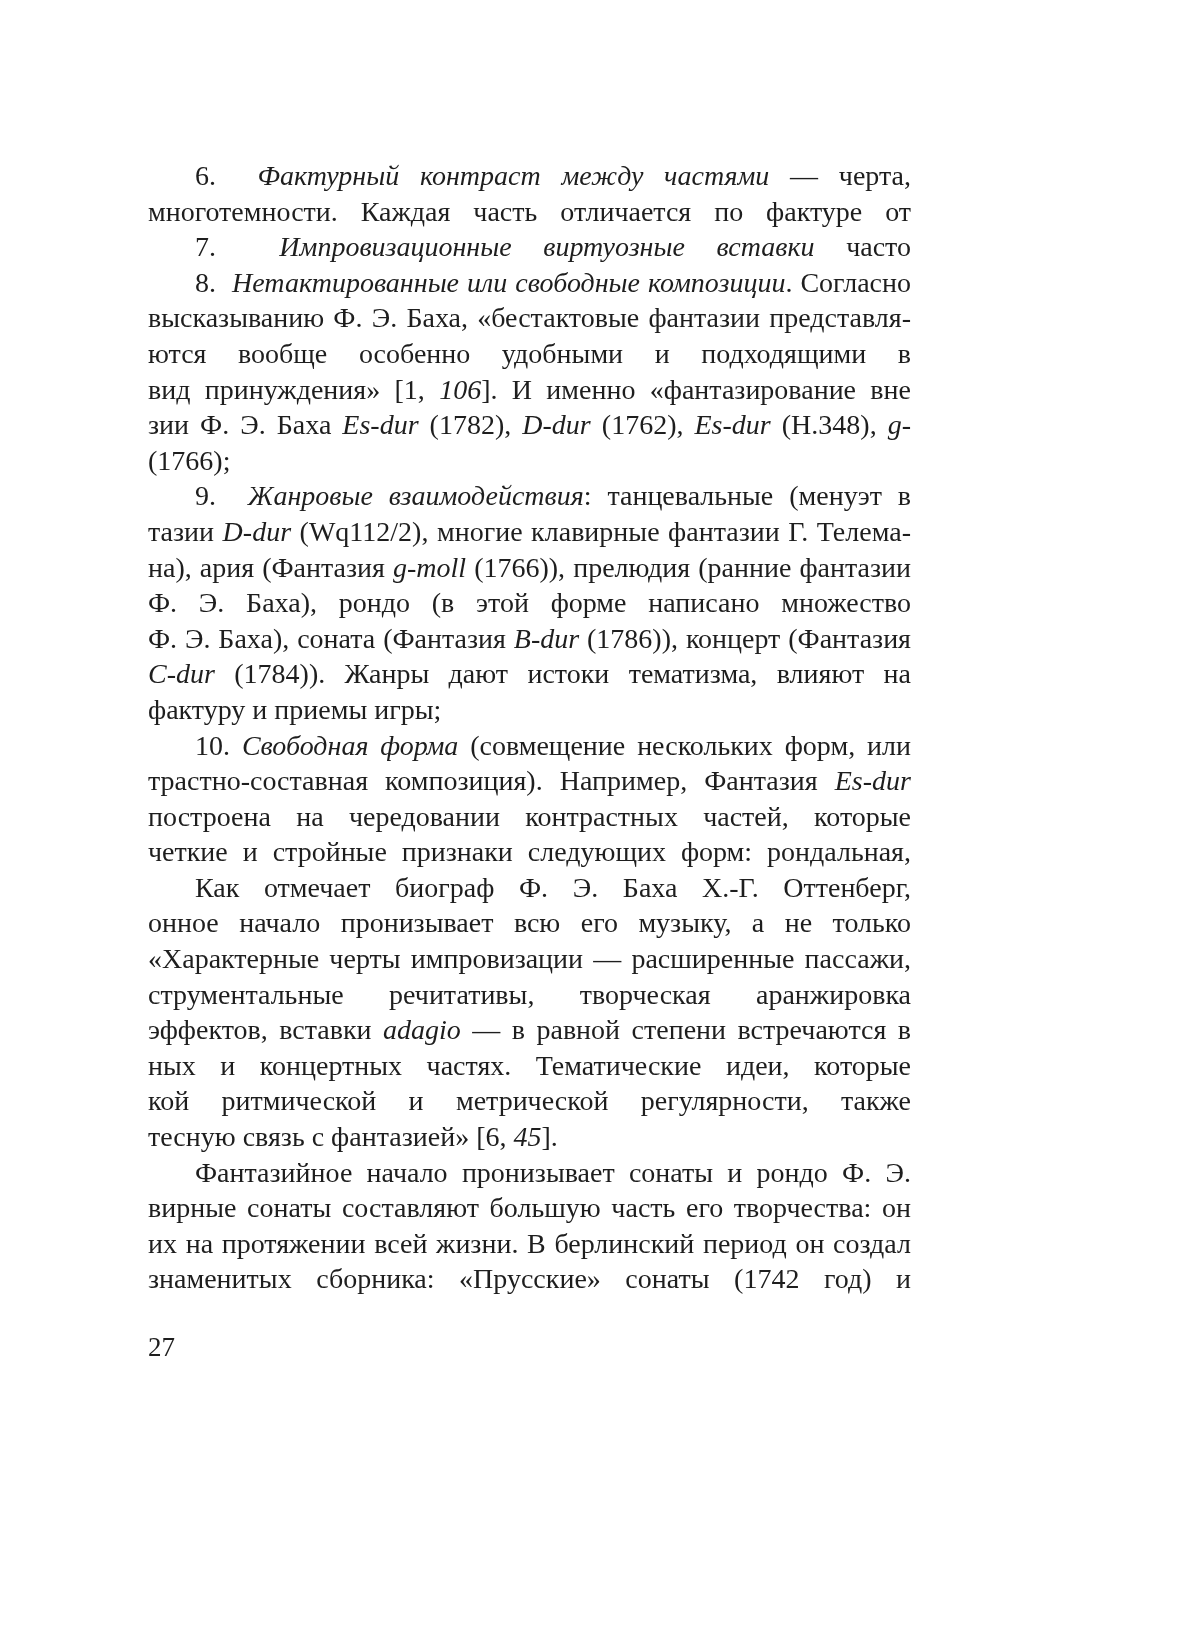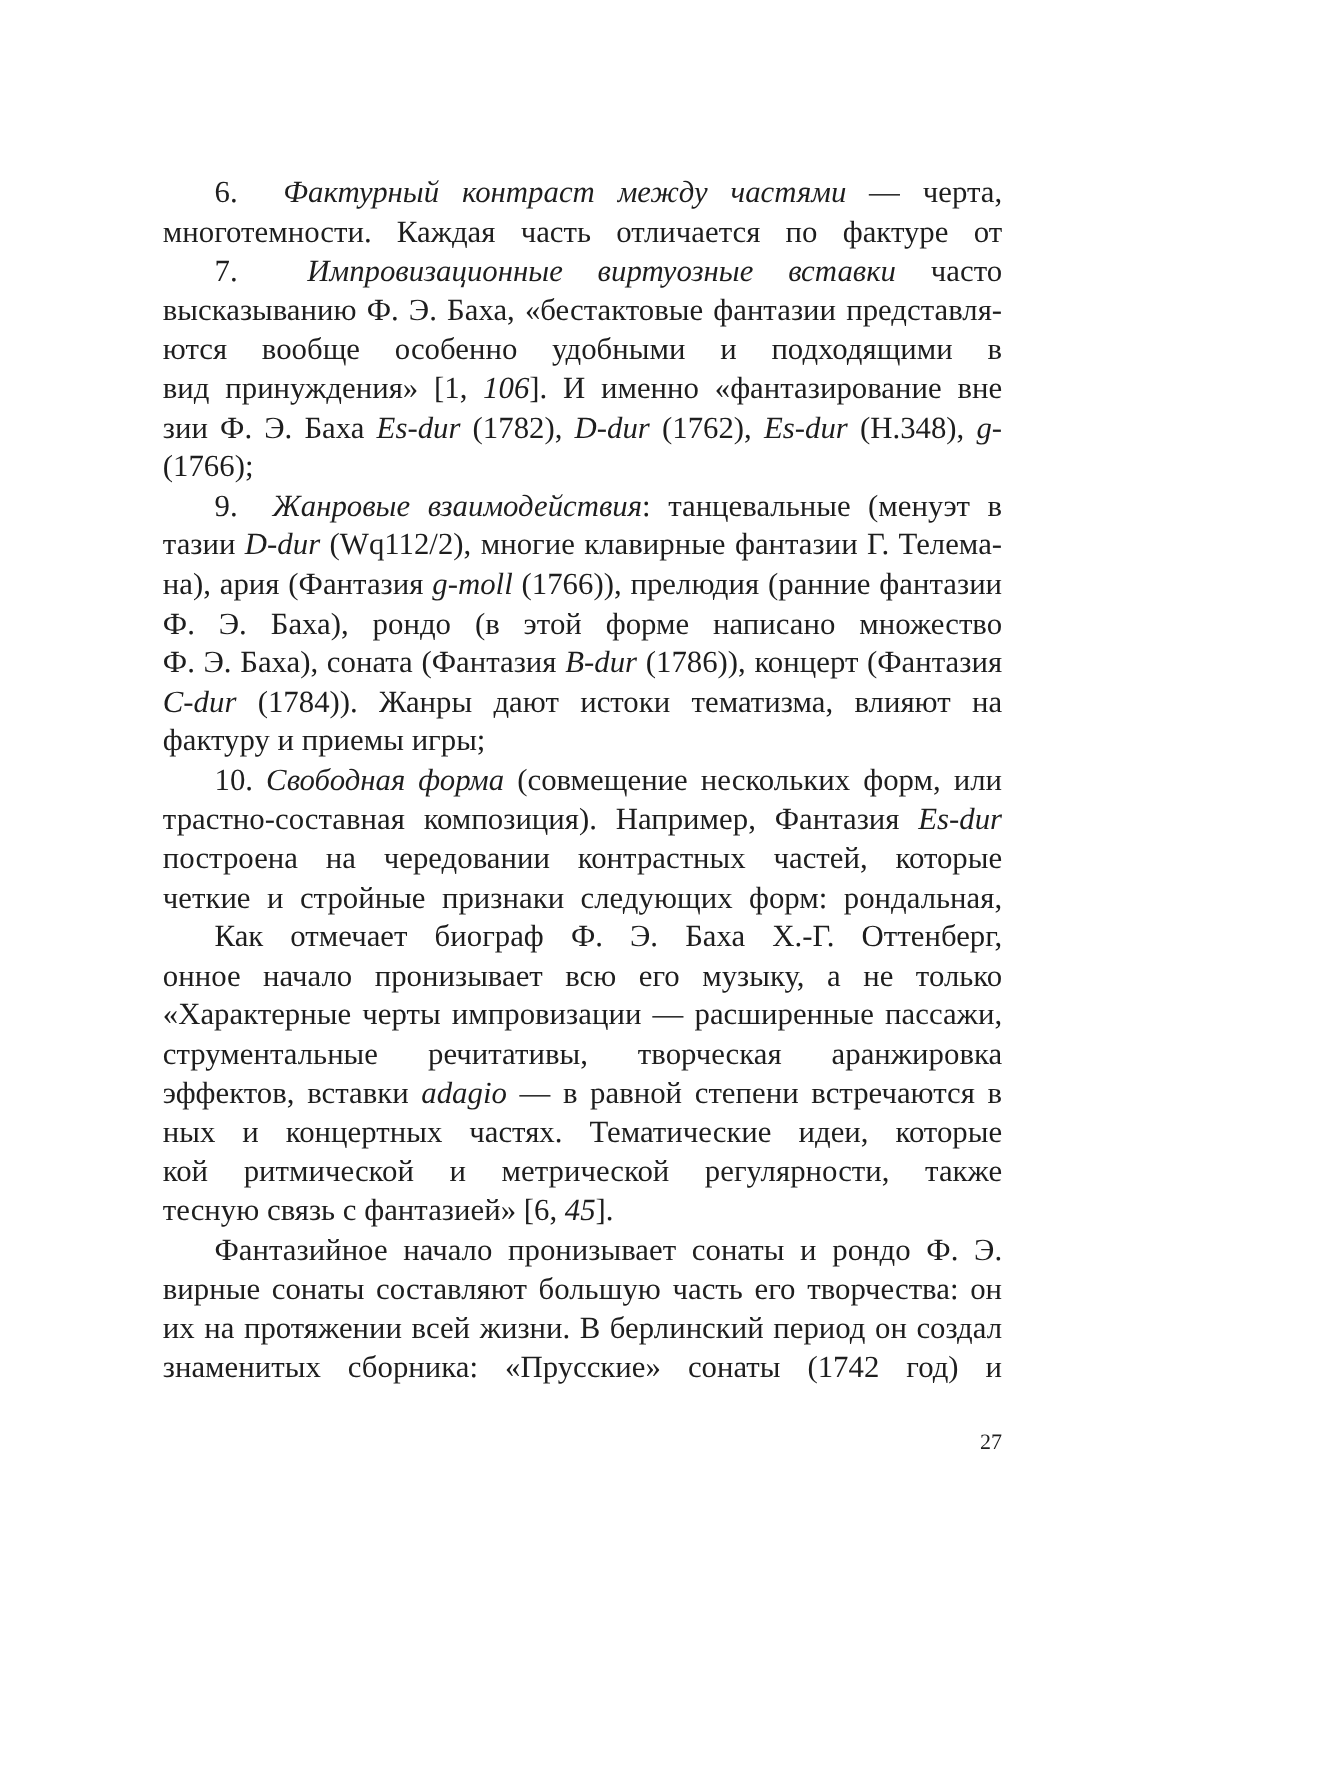--- a/index.html
+++ b/index.html
@@ -39,33 +39,34 @@
     text-align-last: left;
   }
   .line.indent {
     text-indent: 47px;
   }
   .it {
     font-style: italic;
   }
   .folio {
     margin-top: 33px;
-    font-size: 20px;
+    font-size: 27px;
     line-height: 35.6px;
-    text-align: right;
+    text-align: left;
   }
 </style>
 </head>
 <body style="--ink: #1e1e1e; --paper: #ffffff;">
 
 <div class="page">
   <div class="text-block">
       <div class="line indent"><span class="rm">6.&nbsp; </span><span class="it">Фактурный контраст между частями</span><span class="rm"> — черта, вытекающая из</span></div>
       <div class="line last"><span class="rm">многотемности. Каждая часть отличается по фактуре от предыдущих;</span></div>
       <div class="line indent"><span class="rm">7.&nbsp; </span><span class="it">Импровизационные виртуозные вставки</span><span class="rm"> часто встречаются</span></div>
+      <div class="line indent"><span class="rm">8.&nbsp; </span><span class="it">Нетактированные или свободные композиции</span><span class="rm">. Согласно</span></div>
       <div class="line"><span class="rm">высказыванию Ф. Э. Баха, «бестактовые фантазии представля-</span></div>
       <div class="line"><span class="rm">ются вообще особенно удобными и подходящими в изображении</span></div>
       <div class="line"><span class="rm">вид принуждения» [1, </span><span class="it">106</span><span class="rm">]. И именно «фантазирование вне такта</span></div>
       <div class="line"><span class="rm">зии Ф. Э. Баха </span><span class="it">Es-dur</span><span class="rm"> (1782), </span><span class="it">D-dur</span><span class="rm"> (1762), </span><span class="it">Es-dur</span><span class="rm"> (H.348), </span><span class="it">g-moll</span></div>
       <div class="line last"><span class="rm">(1766);</span></div>
       <div class="line indent"><span class="rm">9.&nbsp; </span><span class="it">Жанровые взаимодействия</span><span class="rm">: танцевальные (менуэт в Фан-</span></div>
       <div class="line"><span class="rm">тазии </span><span class="it">D-dur</span><span class="rm"> (Wq112/2), многие клавирные фантазии Г. Телема-</span></div>
       <div class="line"><span class="rm">на), ария (Фантазия </span><span class="it">g-moll</span><span class="rm"> (1766)), прелюдия (ранние фантазии</span></div>
       <div class="line"><span class="rm">Ф. Э. Баха), рондо (в этой форме написано множество фантазий</span></div>
       <div class="line"><span class="rm">Ф. Э. Баха), соната (Фантазия </span><span class="it">B-dur</span><span class="rm"> (1786)), концерт (Фантазия</span></div>

